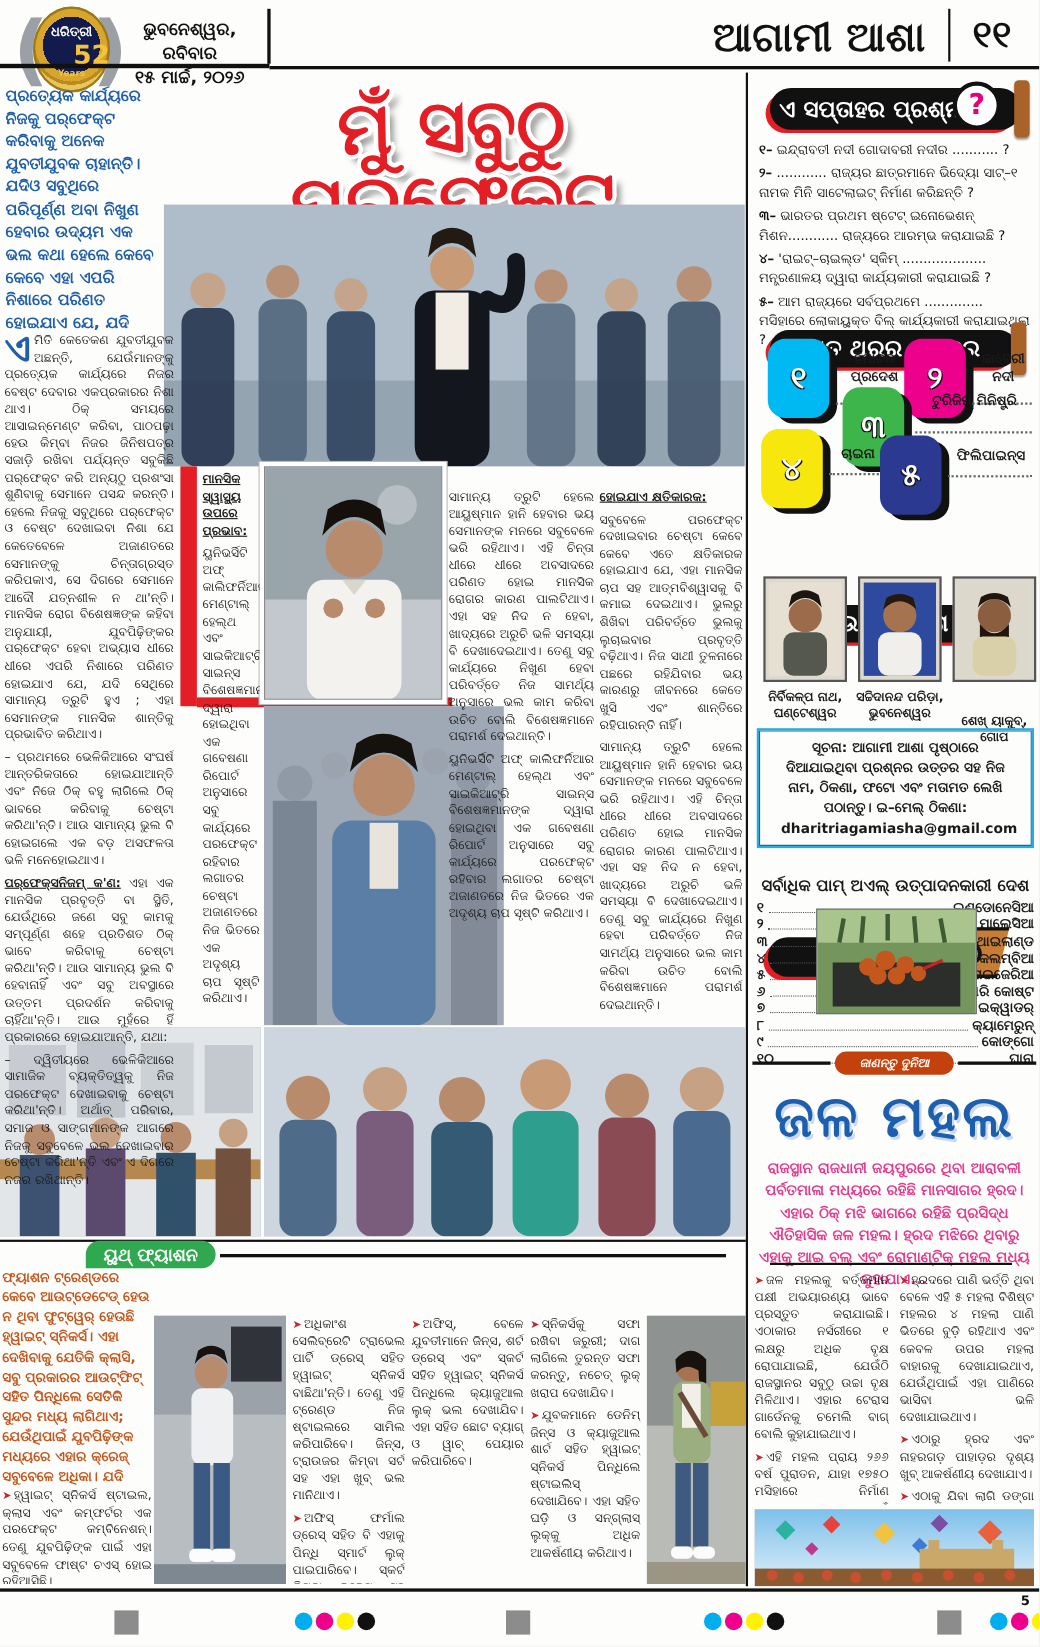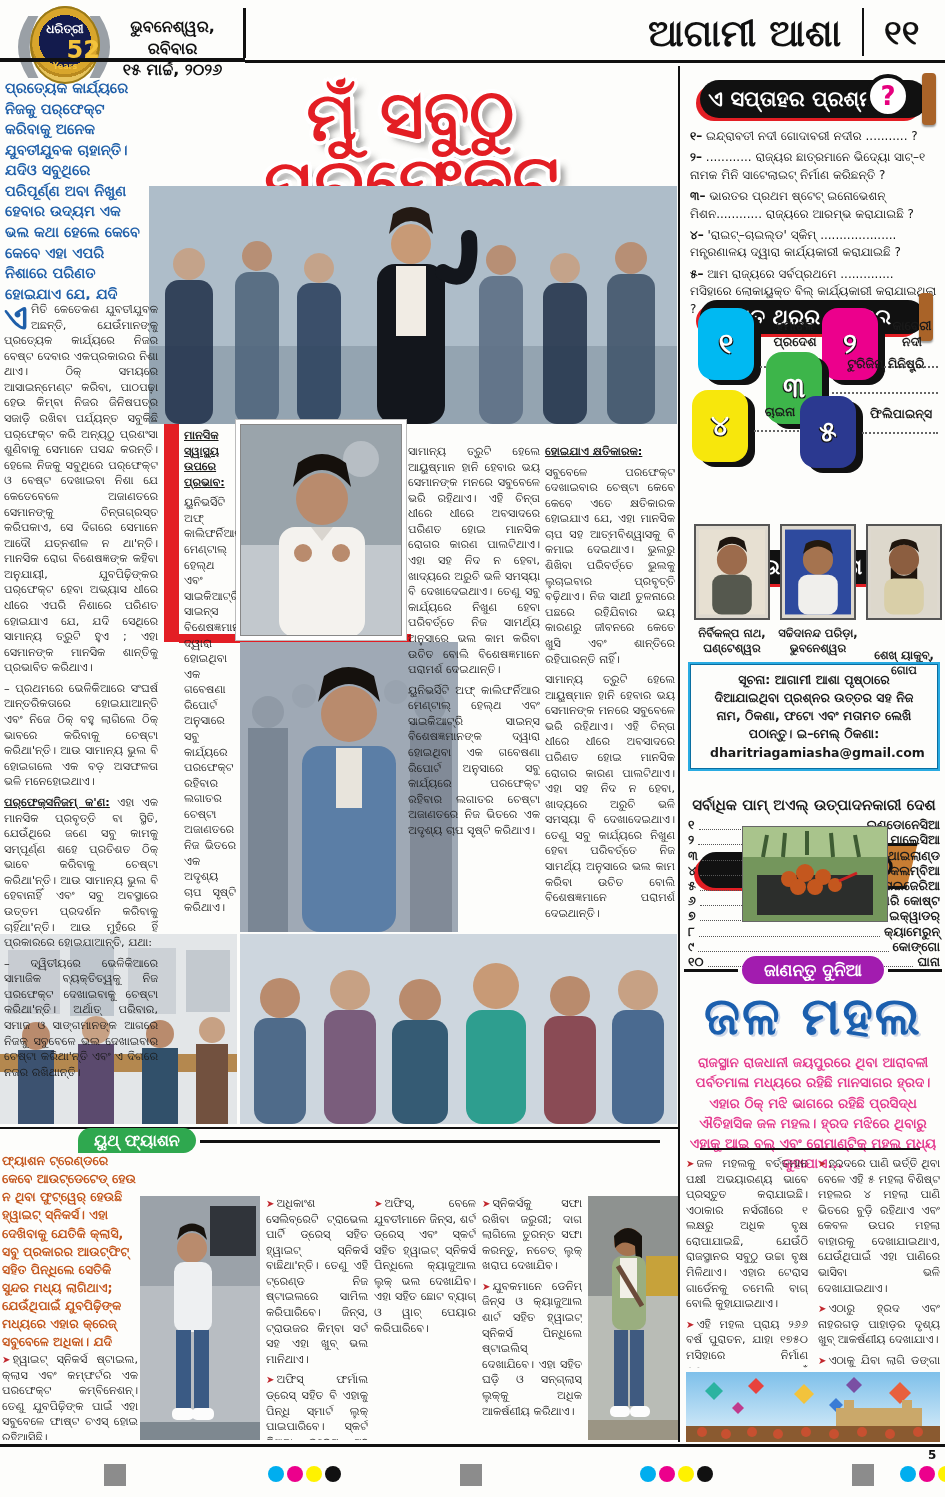--- a/index.html
+++ b/index.html
@@ -80,22 +80,22 @@
   .tt-ten { position:absolute; right:-14px; top:-9px; width:74px; height:46px; background:#c87d33;
     transform:skewX(-14deg); border-top:3px solid #111; border-bottom:3px solid #111;
     display:flex; align-items:center; justify-content:center; }
   .tt-ten span { transform:skewX(14deg); color:#111; font-size:30px; font-weight:900; }
   .tt-sub { font-size:15px; font-weight:900; text-align:center; }
   .tt-row { display:flex; align-items:flex-end; font-size:12.5px; font-weight:700; height:15.2px; }
   .tt-dots { flex:1; border-bottom:1.6px dotted #555; margin:0 4px 3px 4px; }
 
   .kw-bar { display:flex; align-items:center; }
   .kw-line { flex:1; height:3px; background:#111; }
-  .kw-pill { background:#a21caf; color:#fff; font-weight:900; font-size:17px;
-    border-radius:18px; padding:4px 22px; margin:0 4px; }
+  .kw-pill { background:#c2410c; color:#fff; font-weight:900; font-size:11px;
+    border-radius:18px; padding:4px 22px; margin:0 4px;font-style:italic; }
   .kw-title { font-size:52px; font-weight:900; color:#1b5fae; text-align:center;
     text-shadow:2px 2px 0 #cfd8e8; letter-spacing:2px; }
   .kw-intro { color:#e43a8e; font-weight:700; font-size:13.5px; line-height:1.5; text-align:center; }
   .kw-col { font-size:11.3px; line-height:1.38; text-align:justify; overflow:hidden; }
   .kw-col .bullet { margin-bottom:5px; }
   .bullet .arr::before { content:"➤"; color:#c1272d; font-size:10px; padding-right:2px; }
 
   
   .yf-tag { background:#2fa84f; color:#fff; font-weight:900; font-size:16px;
     border-radius:14px 14px 14px 0; padding:3px 16px; display:inline-block; }

